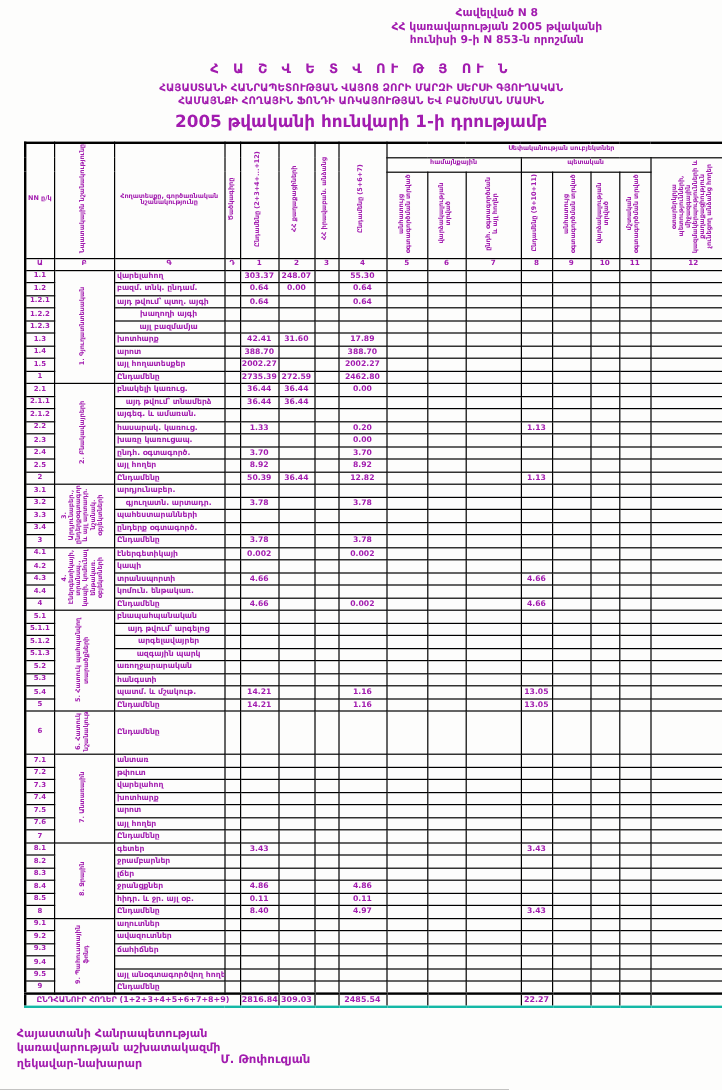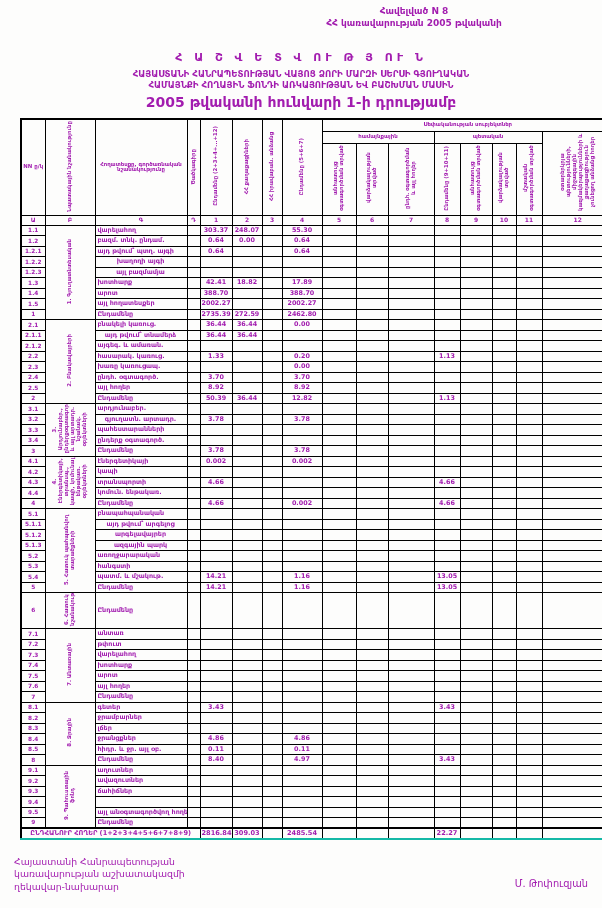--- a/index.html
+++ b/index.html
@@ -30,32 +30,33 @@
   tr.trow td{border-top:1.3px solid #000;}
   tr.grand td{border-top:2px solid #000;border-bottom:2px solid #14b8a6;font-size:6.6px;}
   .rot{writing-mode:vertical-rl;transform:rotate(180deg);display:inline-block;
        white-space:normal;line-height:1.1;}
   .rh-full{max-height:92px;}
   .rh-low{max-height:66px;}
   .rh-mid{max-height:80px;}
   td.sec{padding:0;}
 
   .footer{position:absolute;top:856px;left:14px;right:14px;display:flex;
-          justify-content:space-between;align-items:flex-end;font-weight:400;}
+          align-items:flex-end;font-weight:700;}
   .footer-left{font-size:9.3px;line-height:1.32;text-align:left;}
   .signature{font-size:9.8px;margin-bottom:4px;}
 </style>
 </head>
 <body>
 
 <div class="page">
 
   <div class="annex">
     <div>Հավելված N 8</div>
     <div>ՀՀ կառավարության 2005 թվականի</div>
+    <div>հունիսի 9-ի N 853-ն որոշման</div>
   </div>
 
   <div class="titleblock">
     <div class="title">Հ Ա Շ Վ Ե Տ Վ ՈՒ Թ Յ ՈՒ Ն</div>
     <div class="sub">ՀԱՅԱՍՏԱՆԻ ՀԱՆՐԱՊԵՏՈՒԹՅԱՆ ՎԱՅՈՑ ՁՈՐԻ ՄԱՐԶԻ ՍԵՐՍԻ ԳՅՈՒՂԱԿԱՆ</div>
     <div class="sub">ՀԱՄԱՅՆՔԻ ՀՈՂԱՅԻՆ ՖՈՆԴԻ ԱՌԿԱՅՈՒԹՅԱՆ ԵՎ ԲԱՇԽՄԱՆ ՄԱՍԻՆ</div>
     <div class="sub sub3">2005 թվականի հունվարի 1-ի դրությամբ</div>
   </div>
 
   <table class="main">
@@ -207,21 +208,21 @@
           <td></td>
           <td></td>
           <td></td>
           <td></td>
         </tr>
         <tr>
           <td class="no">1.3</td>
           <td class="name">խոտհարք</td>
           <td class="code"></td>
           <td>42.41</td>
-          <td>18.82</td>
+          <td>31.60</td>
           <td></td>
           <td>17.89</td>
           <td></td>
           <td></td>
           <td></td>
           <td></td>
           <td></td>
           <td></td>
           <td></td>
           <td></td>

